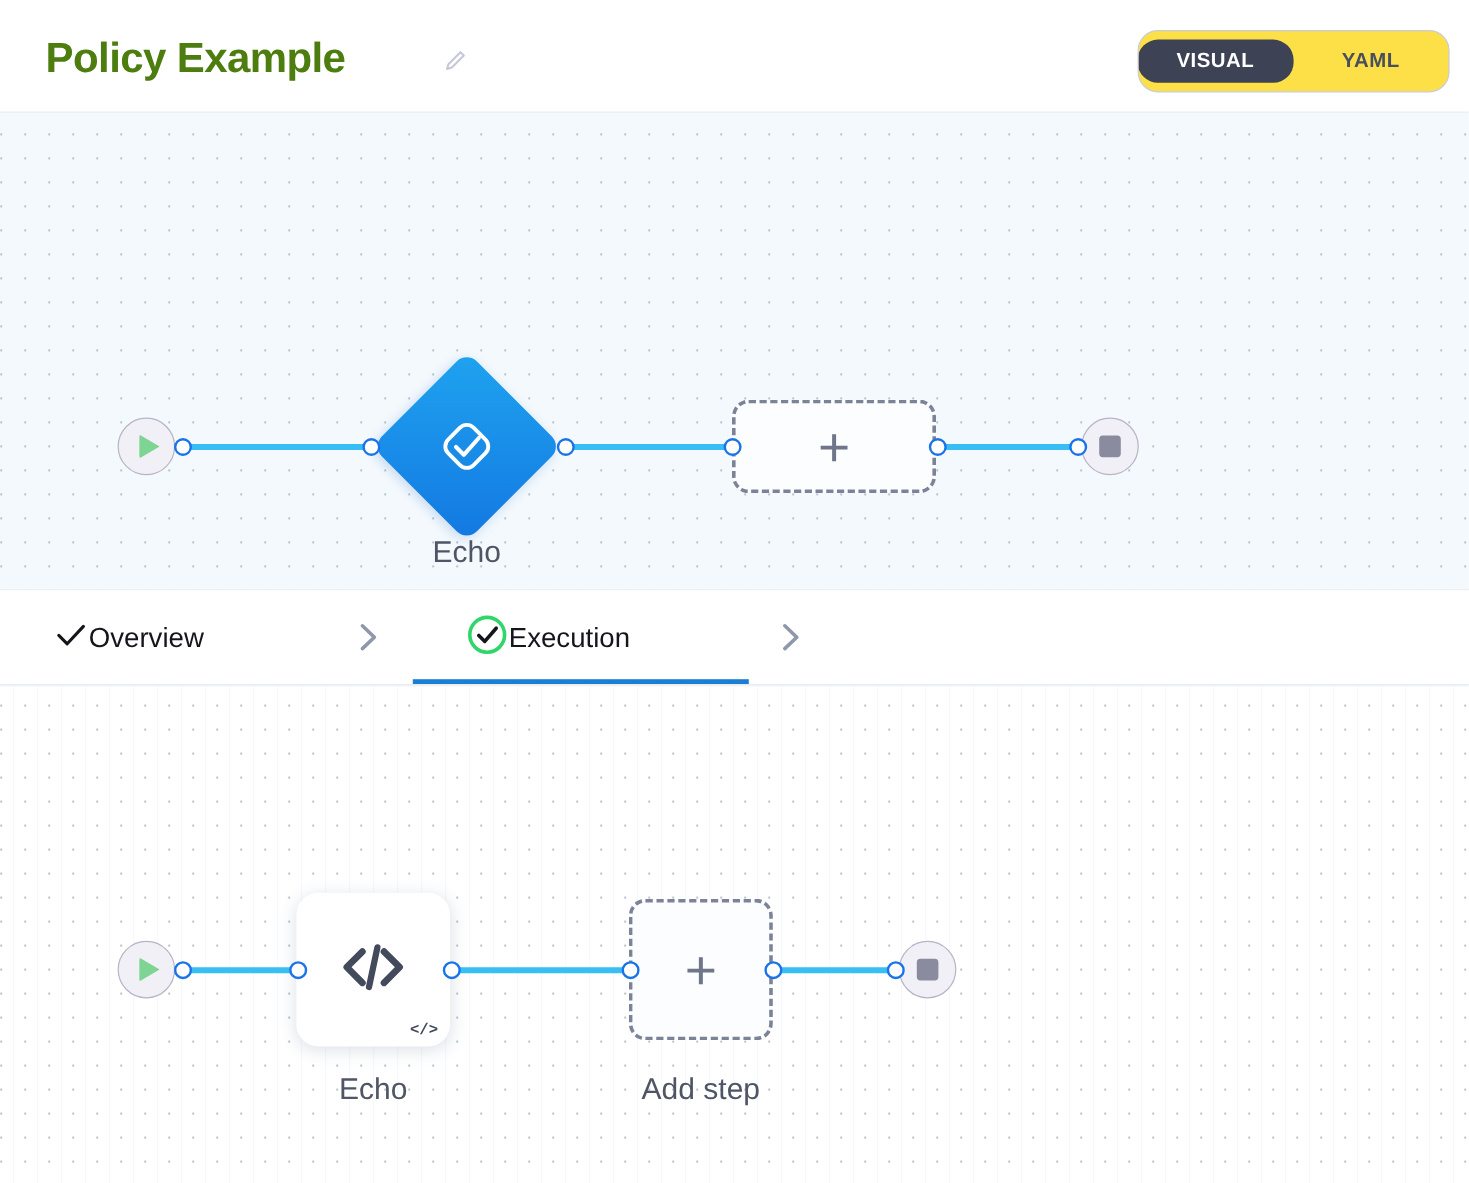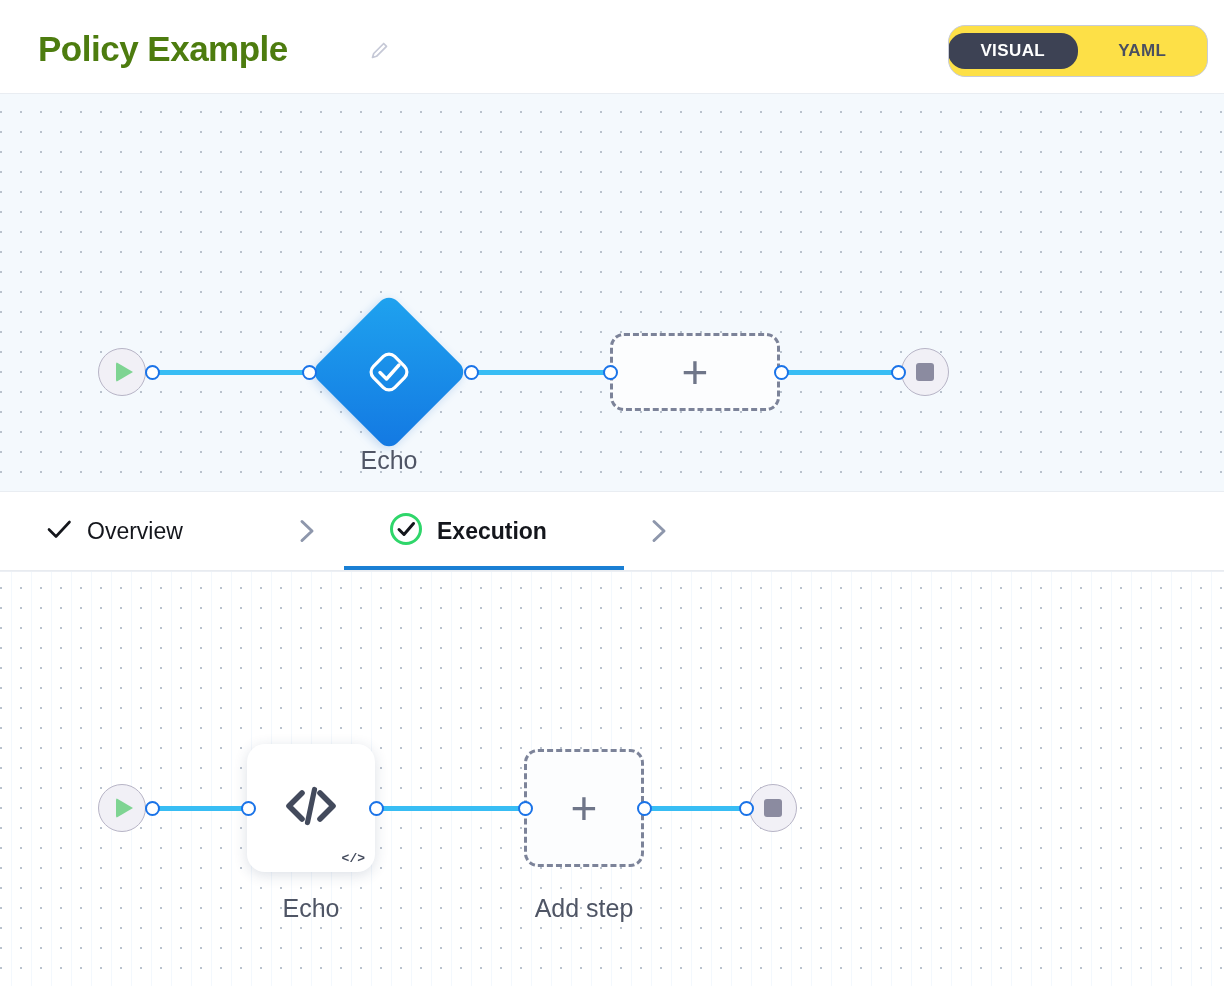--- a/index.html
+++ b/index.html
@@ -98,29 +98,28 @@
     position: relative;
     height: 79px;
     background: #ffffff;
     border-bottom: 1px solid #e8ebf0;
   }
   .tab {
     position: absolute;
     top: 0; height: 78px;
     display: flex;
     align-items: center;
-    gap: 13px;
     cursor: pointer;
   }
   .tab-label {
     font-size: 23px;
     color: #14161c;
     white-space: nowrap;
   }
-  .tab.active .tab-label { font-weight: bold; text-align: center; }
+  .tab.active .tab-label { font-weight: normal; text-align: center; }
   .tab-underline {
     position: absolute;
     bottom: 0; left: 0;
     height: 4px;
     background: #1a7fd4;
   }
   .tab-sep {
     position: absolute;
     top: 26px;
     width: 22px; height: 26px;

